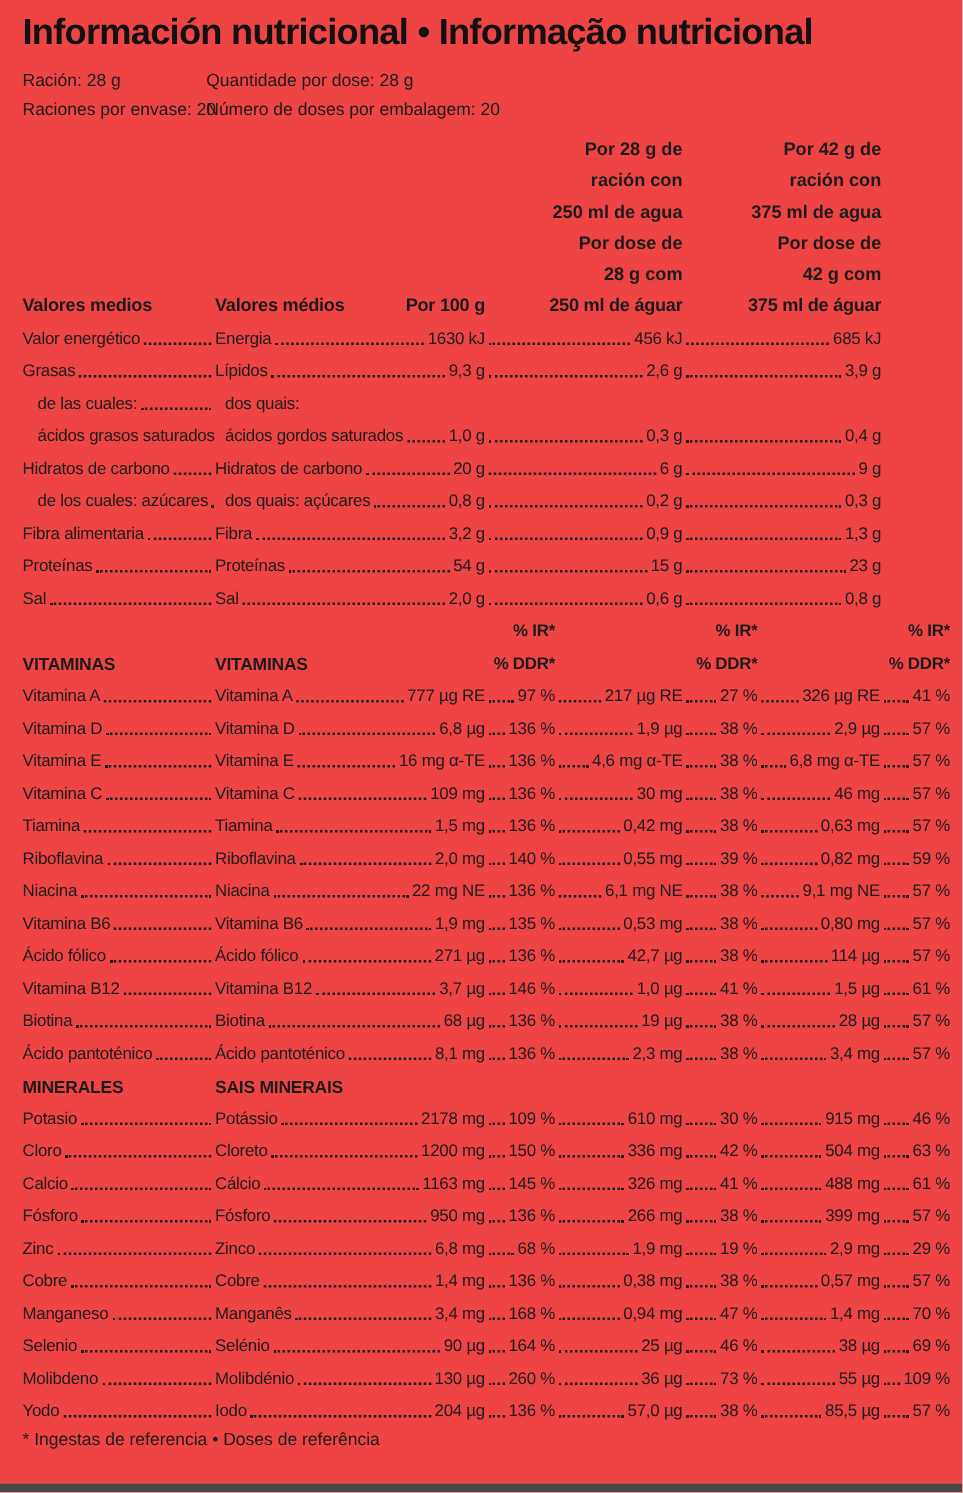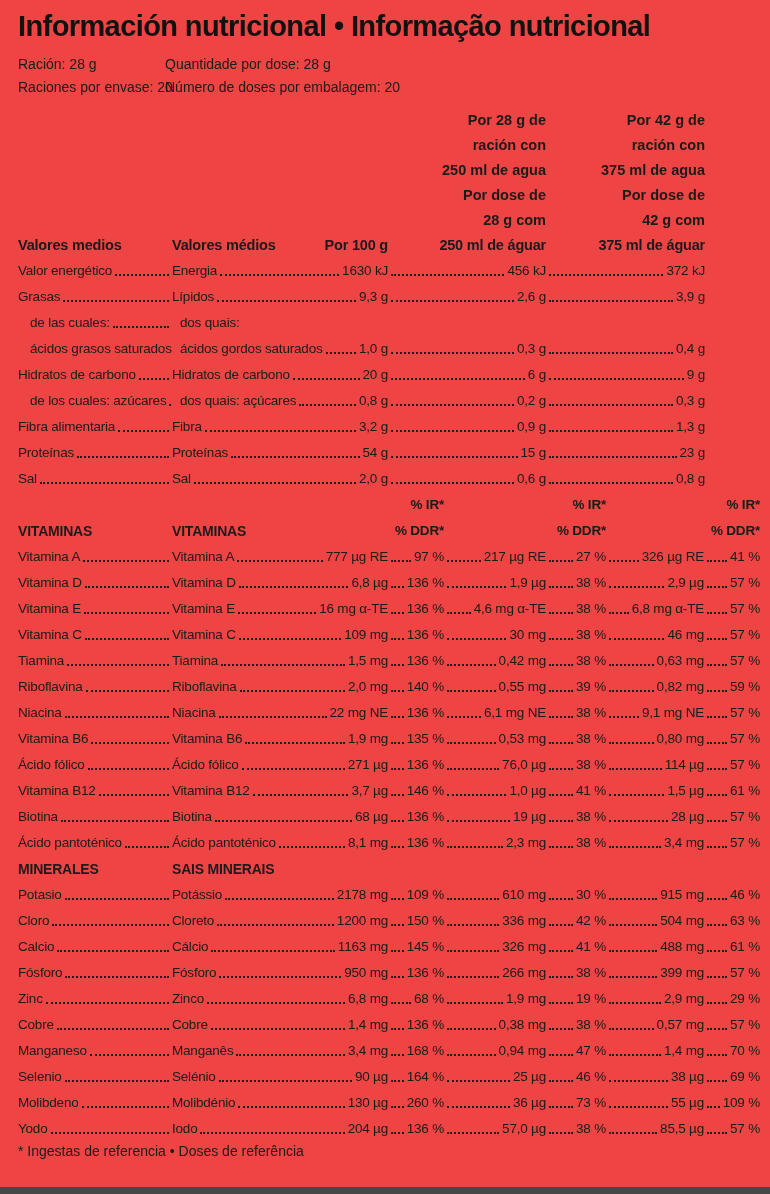--- a/index.html
+++ b/index.html
@@ -123,21 +123,21 @@
             <span class="t">Energia</span>
             <span class="dots"></span>
             <span class="t">1630 kJ</span>
           </span>
           <span class="cell c-w2">
             <span class="dots"></span>
             <span class="t">456 kJ</span>
           </span>
           <span class="cell c-w3">
             <span class="dots"></span>
-            <span class="t">372 kJ</span>
+            <span class="t">685 kJ</span>
           </span>
         </div>
         <div class="row">
           <span class="cell c-es">
             <span class="t">Grasas</span>
             <span class="dots"></span>
           </span>
           <span class="cell c-g1">
             <span class="t">Lípidos</span>
             <span class="dots"></span>
@@ -571,21 +571,21 @@
             <span class="t">Ácido fólico</span>
             <span class="dots"></span>
             <span class="t">271 µg</span>
           </span>
           <span class="cell c-p1">
             <span class="dots"></span>
             <span class="t">136 %</span>
           </span>
           <span class="cell c-v2">
             <span class="dots"></span>
-            <span class="t">76,0 µg</span>
+            <span class="t">42,7 µg</span>
           </span>
           <span class="cell c-p2">
             <span class="dots"></span>
             <span class="t">38 %</span>
           </span>
           <span class="cell c-v3">
             <span class="dots"></span>
             <span class="t">114 µg</span>
           </span>
           <span class="cell c-p3">

